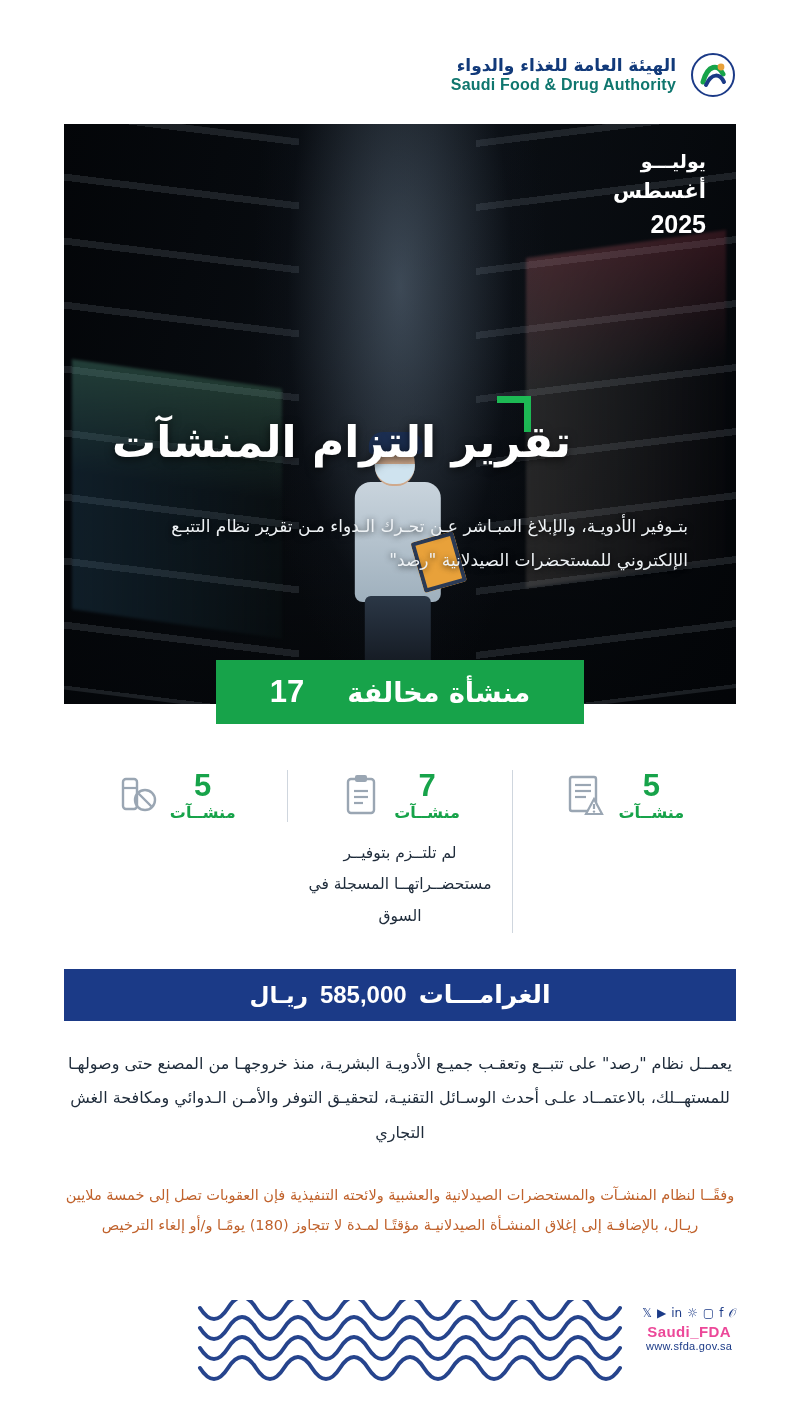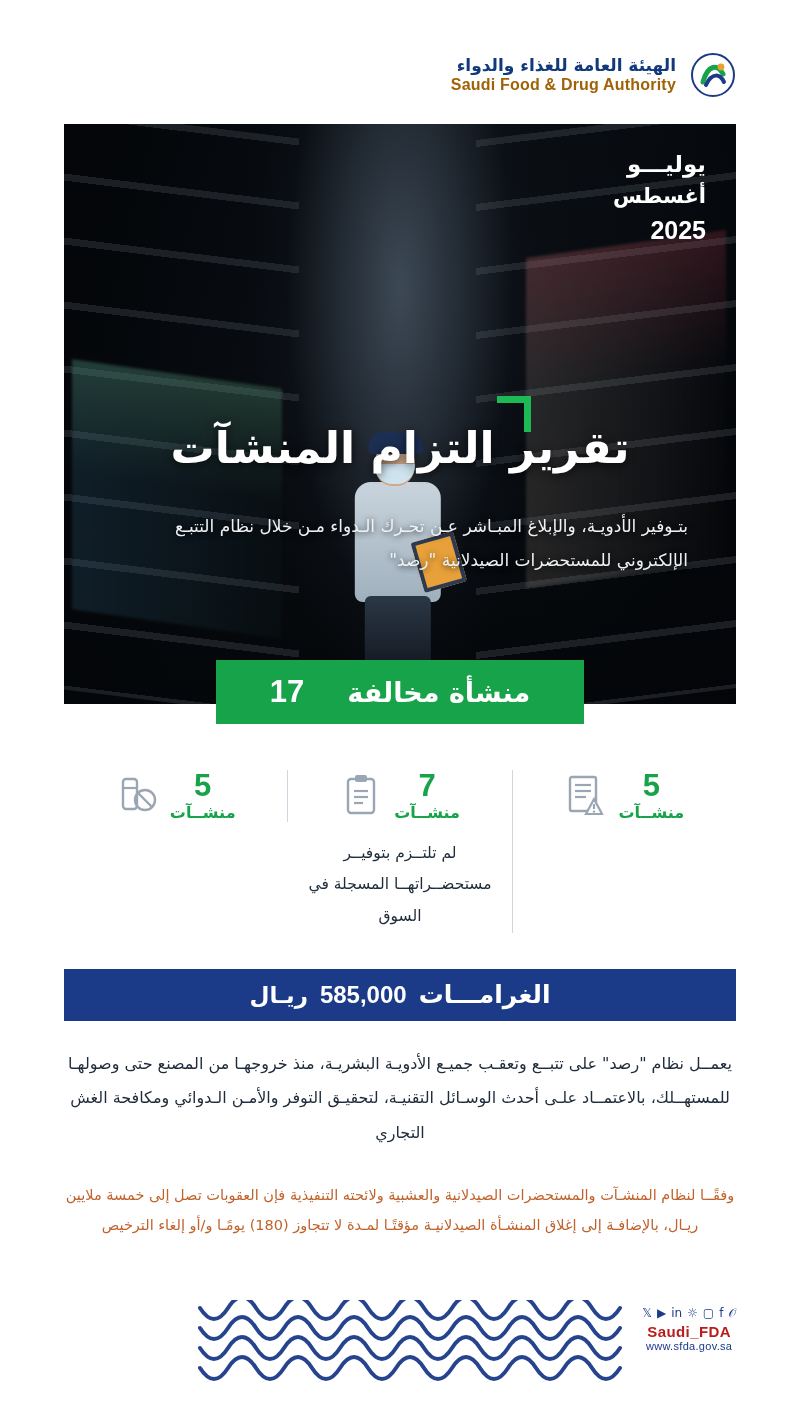--- a/index.html
+++ b/index.html
@@ -33,21 +33,21 @@
   }
   .logo-text { text-align: right; line-height: 1.15; }
   .logo-ar {
     font-size: 17px;
     color: #123a7a;
     font-weight: bold;
     letter-spacing: 0.5px;
   }
   .logo-en {
     font-size: 16px;
-    color: #a16207;
+    color: #0f766e;
     font-weight: bold;
     font-family: "Liberation Sans", sans-serif;
     letter-spacing: 0.2px;
   }
   .logo-mark { width: 46px; height: 46px; flex: 0 0 46px; }
 
   
   .hero {
     position: relative;
     margin: 26px 64px 0 64px;
@@ -135,23 +135,23 @@
     right: 205px;
     top: 272px;
     width: 34px;
     height: 36px;
     border-top: 7px solid #1db954;
     border-right: 7px solid #1db954;
   }
   .hero-title {
     position: absolute;
     right: 48px;
-    top: 298px;
+    top: 292px;
     left: 48px;
-    text-align: center;
+    text-align: left;
     color: #ffffff;
     font-size: 44px;
     font-weight: bold;
     line-height: 1.2;
     text-shadow: 0 2px 10px rgba(0,0,0,0.7);
   }
   .hero-sub {
     position: absolute;
     right: 48px;
     left: 70px;
@@ -303,21 +303,21 @@
     justify-content: center;
     align-items: center;
     margin-bottom: 4px;
   }
   .social-icons span {
     color: #1b3a87;
     font-size: 12px;
     line-height: 1;
   }
   .footer-handle {
-    color: #b91c1c;
+    color: #ec4899;
     font-size: 15px;
     font-weight: bold;
     font-family: "Liberation Sans", sans-serif;
     letter-spacing: 0.4px;
   }
   .footer-url {
     color: #1b3a87;
     font-size: 11px;
     font-family: "Liberation Sans", sans-serif;
     letter-spacing: 0.3px;
@@ -354,28 +354,28 @@
         <div class="insp-body"></div>
         <div class="insp-legs"></div>
         <div class="insp-head"></div>
         <div class="insp-mask"></div>
         <div class="insp-cap"></div>
         <div class="insp-board"></div>
       </div>
     </div>
 
     <div style="position:absolute; right:30px; top:24px; text-align:right;">
-      <div style="color:#fff;font-size:23px;font-weight:bold;line-height:1.45;">يوليـــو</div>
+      <div style="color:#fff;font-size:19px;font-weight:bold;line-height:1.45;">يوليـــو</div>
       <div style="color:#fff;font-size:21px;font-weight:bold;line-height:1.45;">أغسطس</div>
       <div style="color:#fff;font-size:25px;font-weight:bold;line-height:1.45;font-family:'Liberation Sans',sans-serif;">2025</div>
     </div>
 
     <div class="hero-bracket"></div>
     <div class="hero-title">تقرير التزام المنشآت</div>
-    <div class="hero-sub">بتـوفير الأدويـة، والإبلاغ المبـاشر عـن تحـرك الـدواء مـن خلال نظام التتبـع الإلكتروني للمستحضرات الصيدلانية "رصد"</div>
+    <div class="hero-sub">بتـوفير الأدويـة، والإبلاغ المبـاشر عـن تحـرك الـدواء مـن تقرير نظام التتبـع الإلكتروني للمستحضرات الصيدلانية "رصد"</div>
   </div>
 
   <div class="violation-banner">
     <span class="vb-label">منشأة مخالفة</span>
     <span class="vb-count">17</span>
   </div>
 
   <div class="stats">
 
     <div class="stat">

